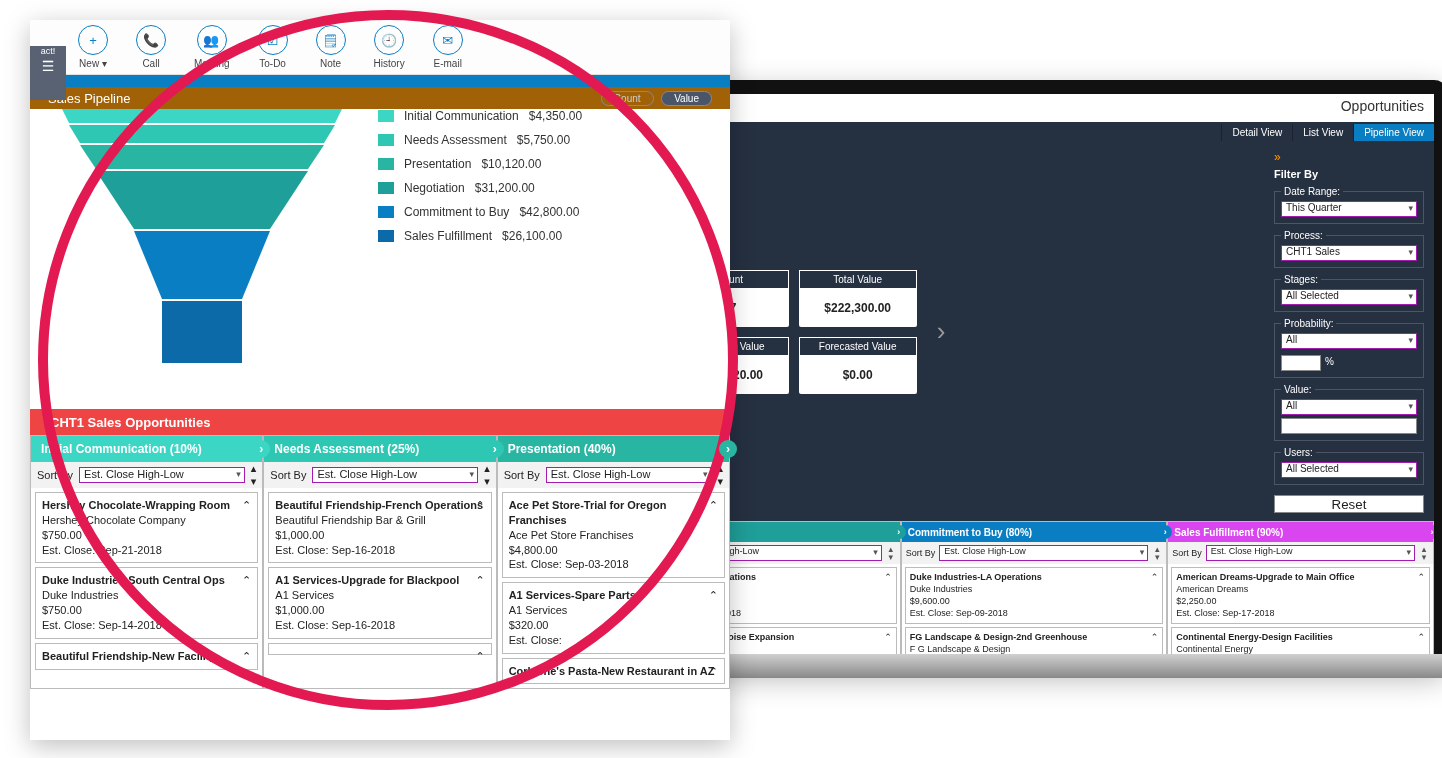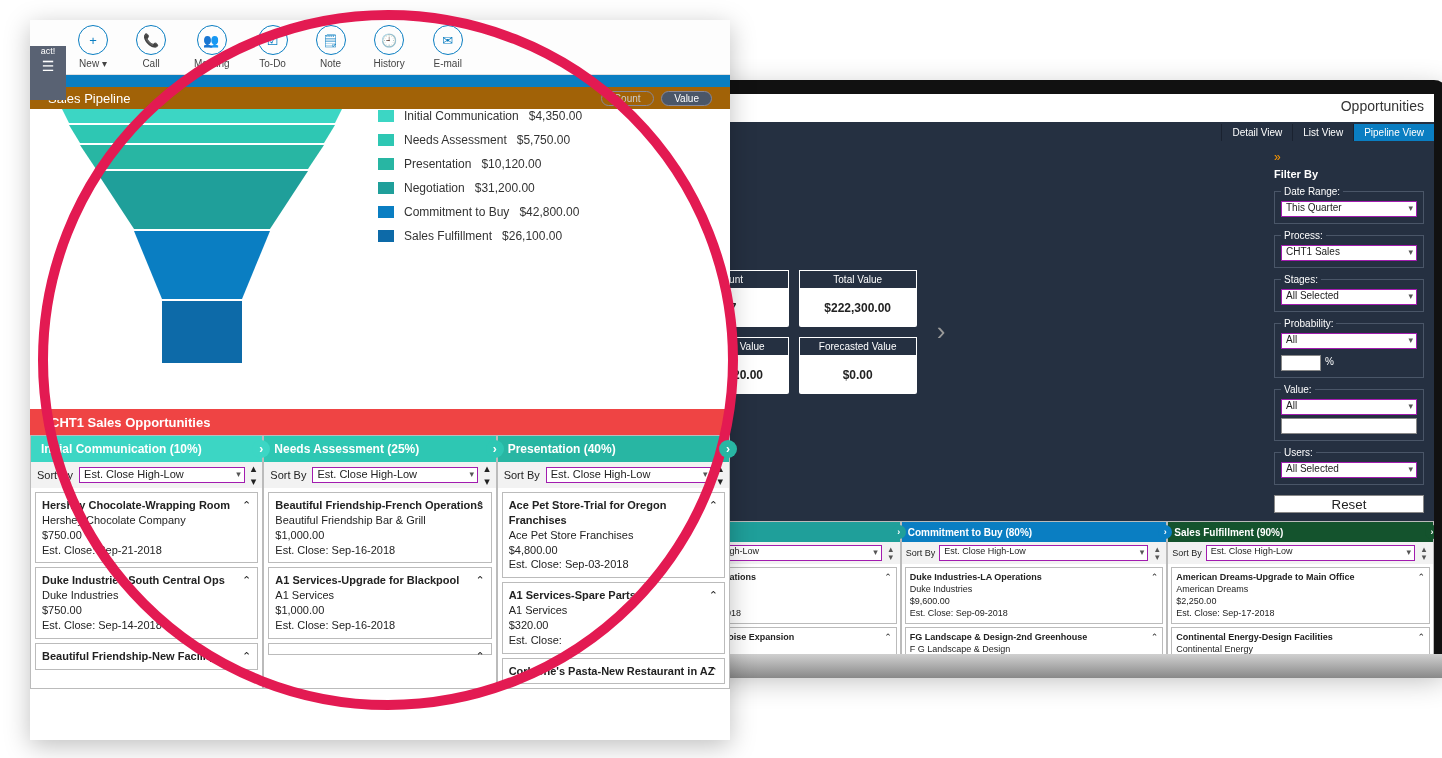--- a/index.html
+++ b/index.html
@@ -167,21 +167,21 @@
           <div>Est. Close: Sep-09-2018</div>
         </div>
         <div class="card">
           <span class="col-arrow">⌃</span>
           <div class="ct">FG Landscape &amp; Design-2nd Greenhouse</div>
           <div>F G Landscape &amp; Design</div>
           <div>$9,600.00</div>
         </div>
       </div>
       <div class="stagecol">
-        <div class="stagehdr" style="background:#14532d">Sales Fulfillment (90%)<span class="arrowcircle">›</span></div>
+        <div class="stagehdr" style="background:#d946ef">Sales Fulfillment (90%)<span class="arrowcircle">›</span></div>
         <div class="sortrow">
           <span>Sort By</span>
           <span class="sel">Est. Close High-Low</span>
           <span class="updn">▴<br>▾</span>
         </div>
         <div class="card">
           <span class="col-arrow">⌃</span>
           <div class="ct">American Dreams-Upgrade to Main Office</div>
           <div>American Dreams</div>
           <div>$2,250.00</div>

